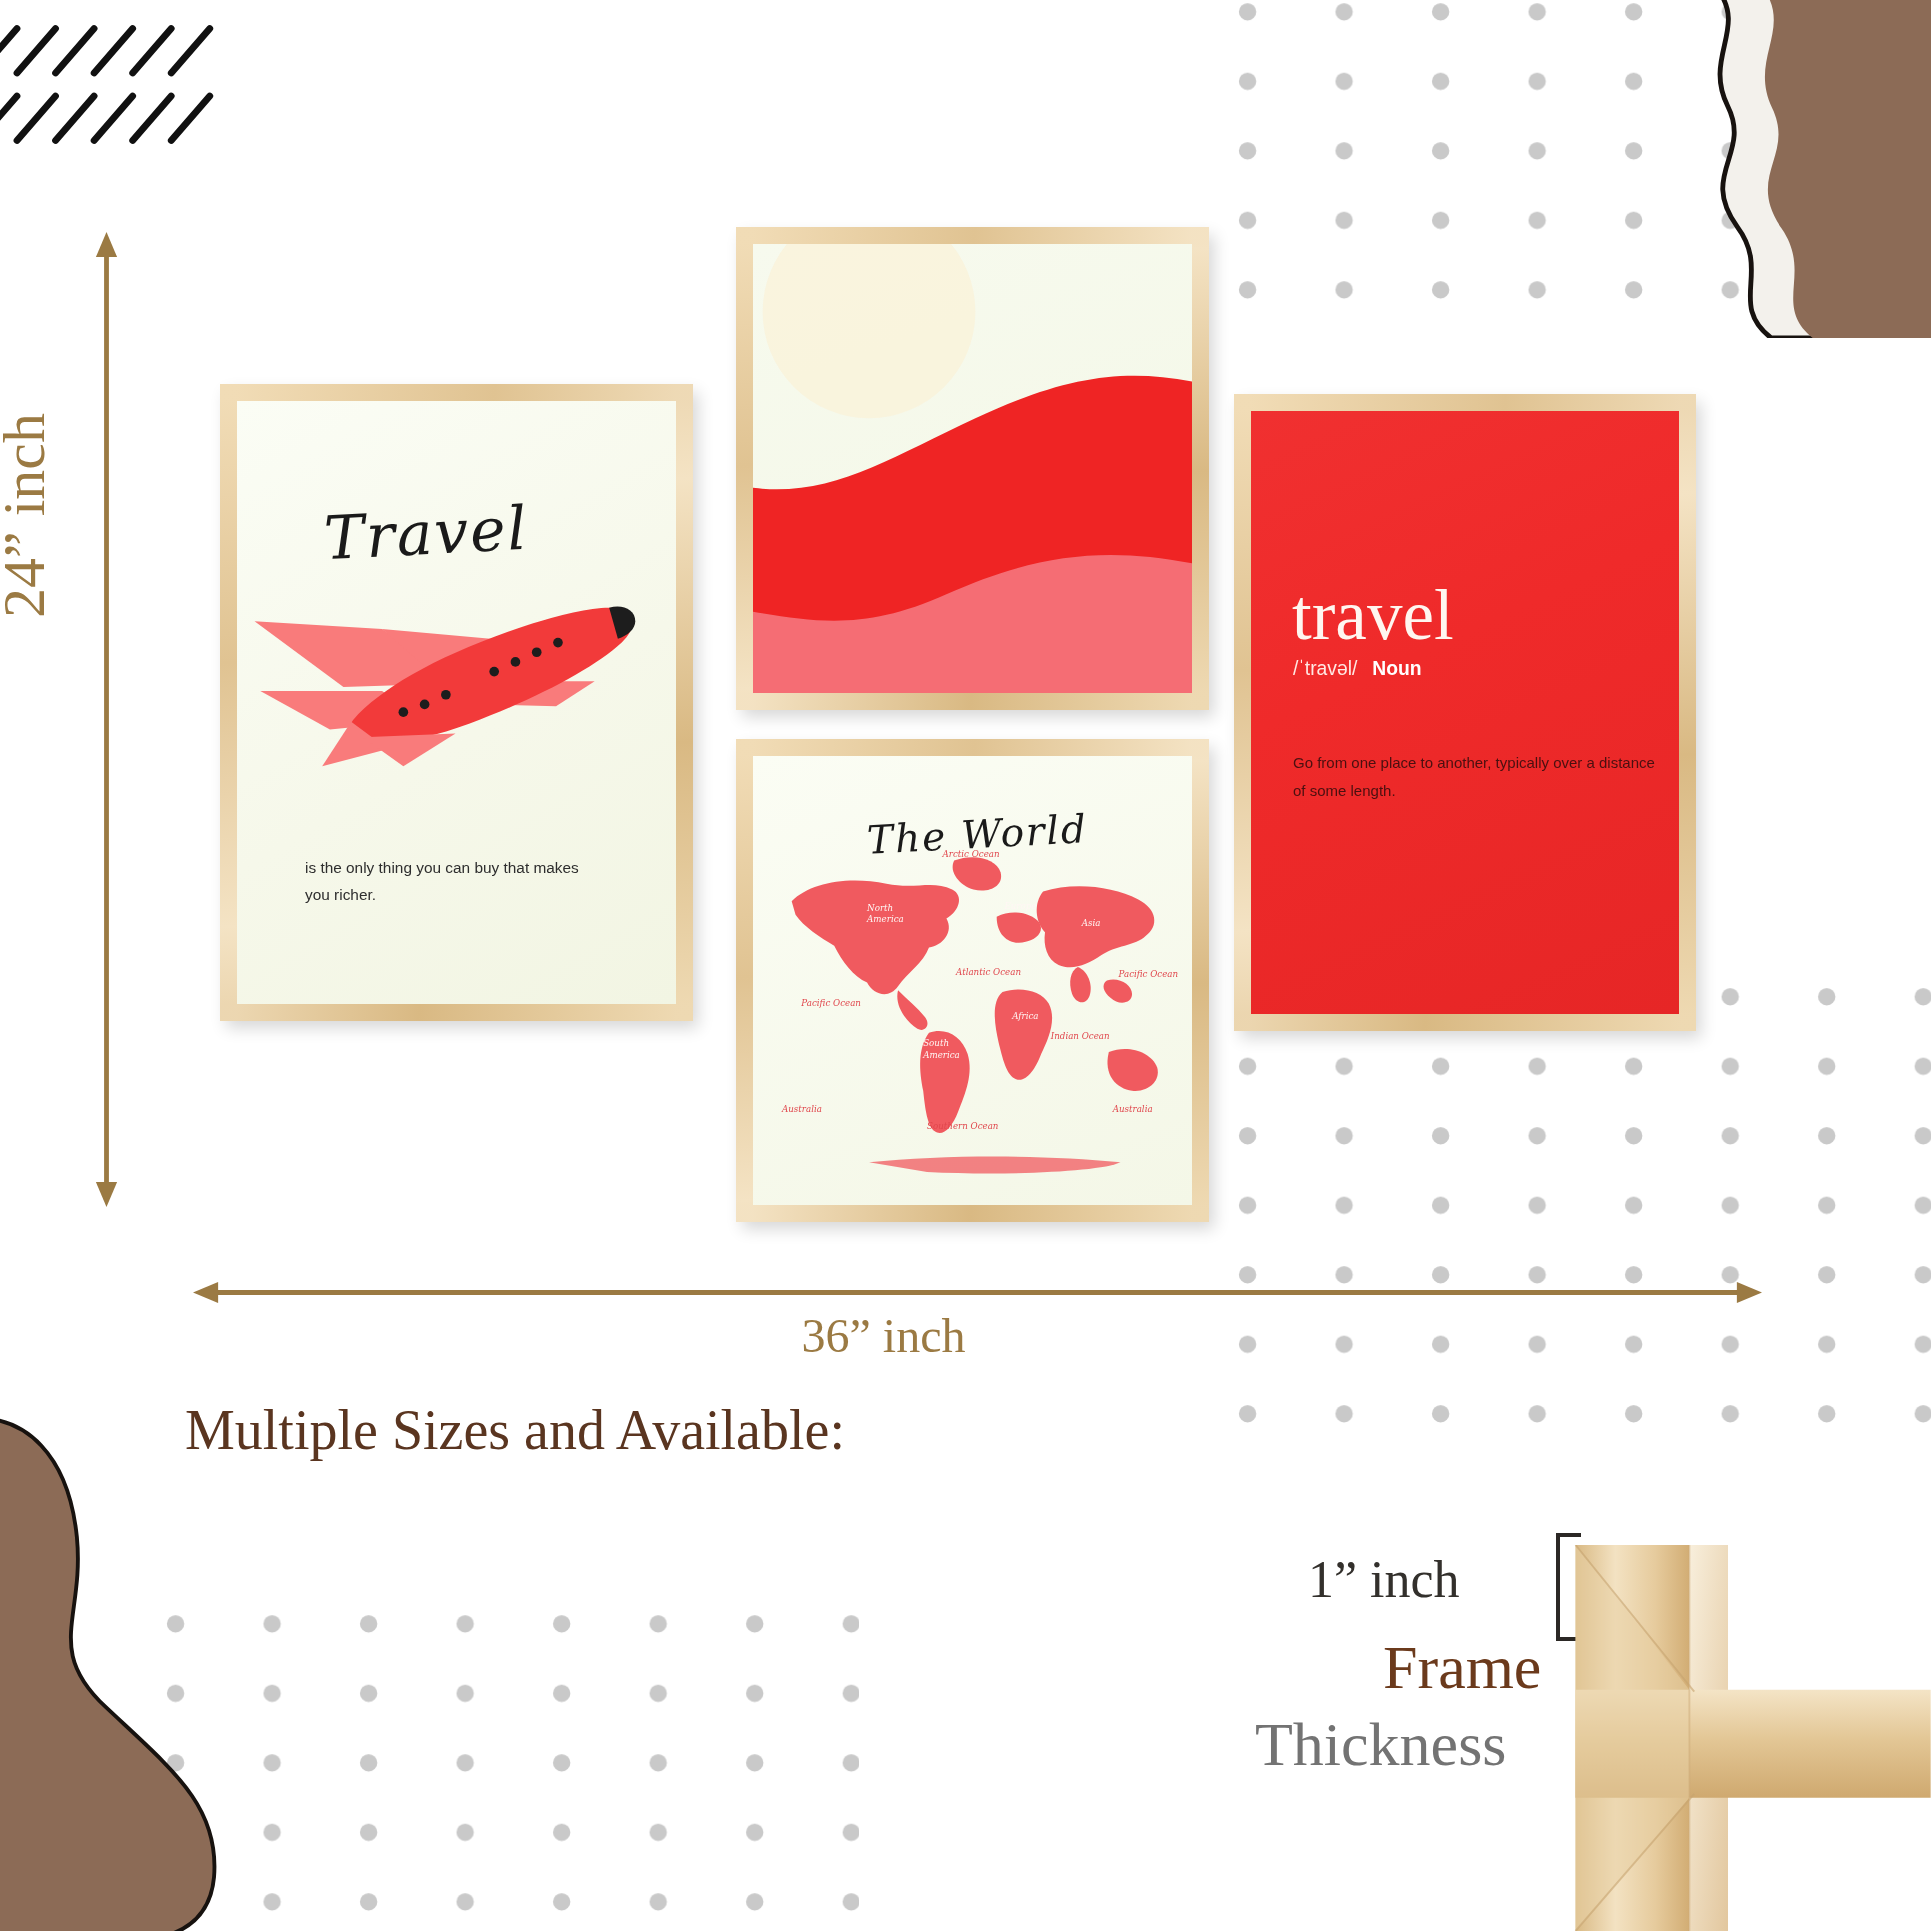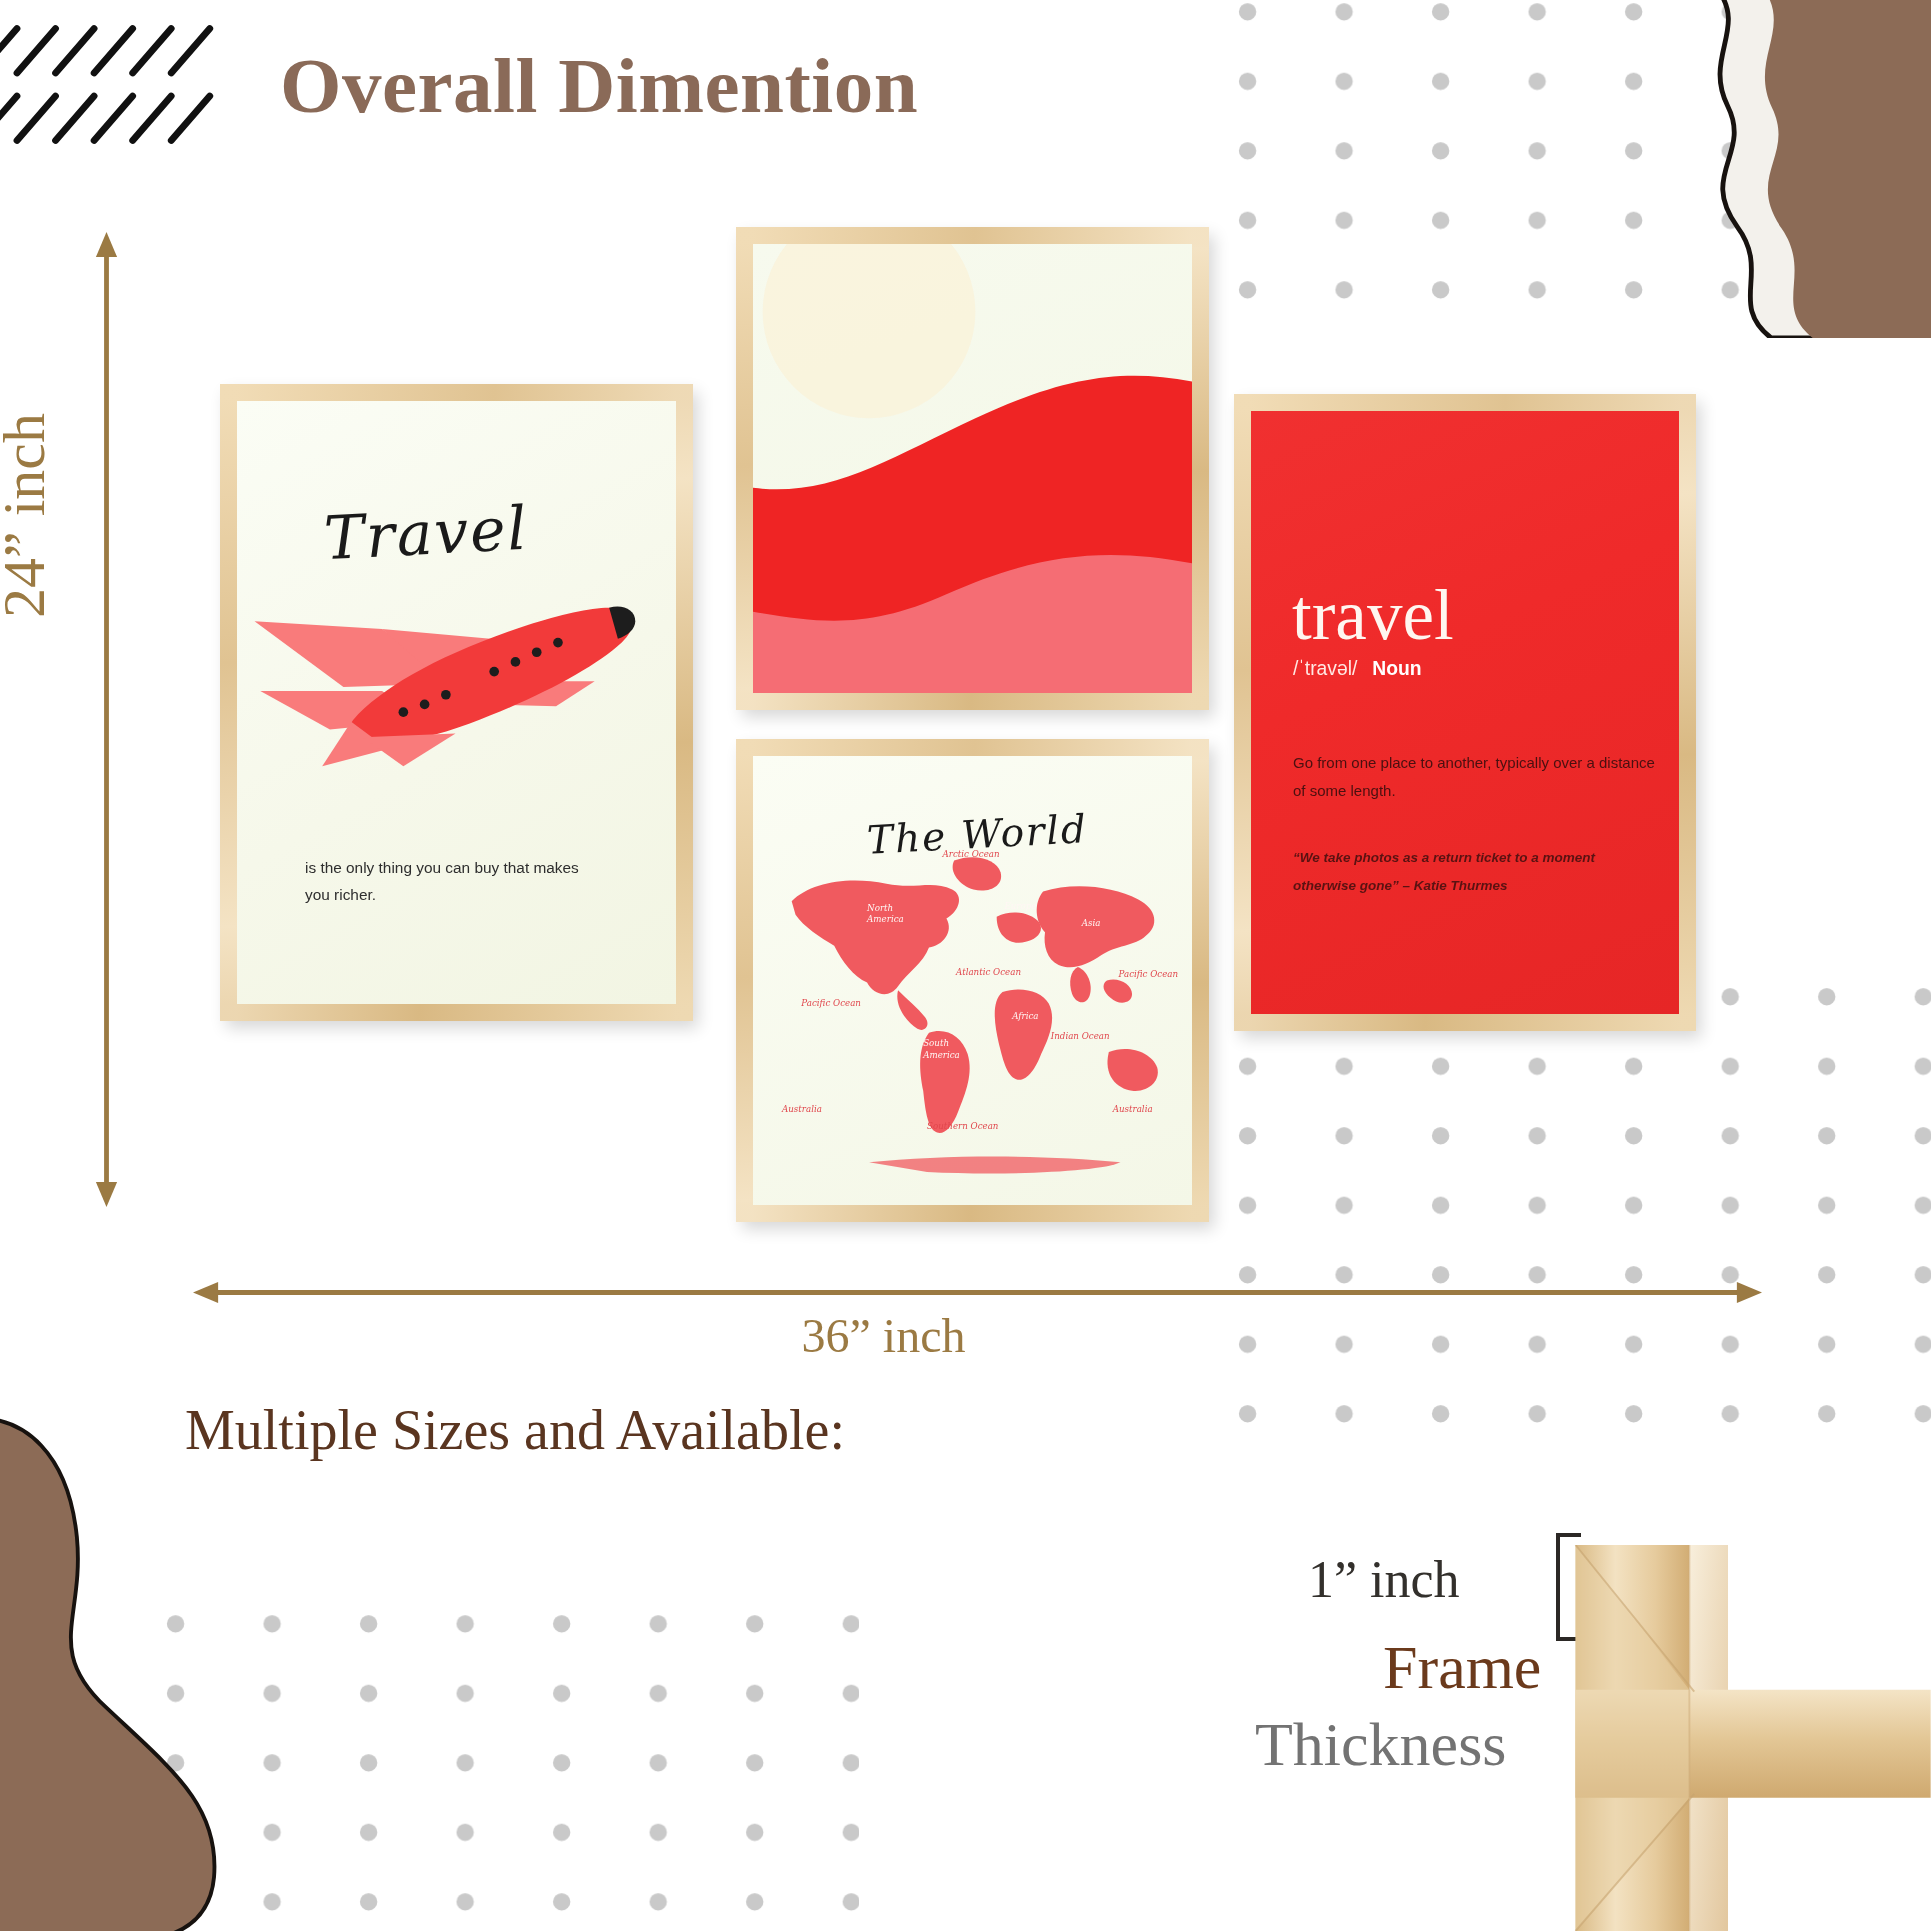--- a/index.html
+++ b/index.html
@@ -204,21 +204,20 @@
 
   <svg class="blob-svg blob-tr" viewBox="0 0 360 360">
     <path d="M120 0 C150 40 105 70 130 120 C155 170 100 190 140 245 C175 292 130 325 175 360 L360 360 L360 0 Z" fill="#f3f1ec" stroke="#17120f" stroke-width="5"></path>
     <path d="M168 0 C196 42 152 72 176 122 C200 172 148 192 186 247 C218 294 176 326 218 360 L360 360 L360 0 Z" fill="#8c6b56"></path>
   </svg>
 
   <svg class="blob-svg blob-bl" viewBox="0 0 380 560">
     <path d="M0 20 C70 10 112 62 120 142 C128 226 86 258 150 318 C218 382 268 420 262 494 C257 548 212 560 170 560 L0 560 Z" fill="#8c6b56" stroke="#17120f" stroke-width="4"></path>
   </svg>
 
-  <div class="page-title">Overall Dimention</div>
 
   <svg class="dim-v" viewBox="0 0 40 1010">
     <line x1="20" y1="14" x2="20" y2="996" stroke="#9b7a43" stroke-width="5"></line>
     <polygon points="20,0 31,26 9,26" fill="#9b7a43"></polygon>
     <polygon points="20,1010 31,984 9,984" fill="#9b7a43"></polygon>
   </svg>
   <div class="dim-v-label">24” inch</div>
 
   <div class="frame wood" id="frame-travel">
     <div class="frame-inner">
@@ -320,24 +319,20 @@
   </div>
 
   <div class="frame wood" id="frame-def">
     <div class="frame-inner">
       <div class="def-word">travel</div>
       <div class="def-phon">
         <span>/ˈtravəl/</span>
         <b>Noun</b>
       </div>
       <div class="def-body">Go from one place to another, typically over a distance of some length.</div>
-      <div class="def-quote">
-        <div>“We take photos as a return ticket to a moment</div>
-        <div>otherwise gone” – Katie Thurmes</div>
-      </div>
     </div>
   </div>
 
   <svg class="dim-h" viewBox="0 0 1625 40">
     <line x1="14" y1="20" x2="1611" y2="20" stroke="#9b7a43" stroke-width="5"></line>
     <polygon points="0,20 26,9 26,31" fill="#9b7a43"></polygon>
     <polygon points="1625,20 1599,9 1599,31" fill="#9b7a43"></polygon>
   </svg>
   <div class="dim-h-label">36” inch</div>
 

